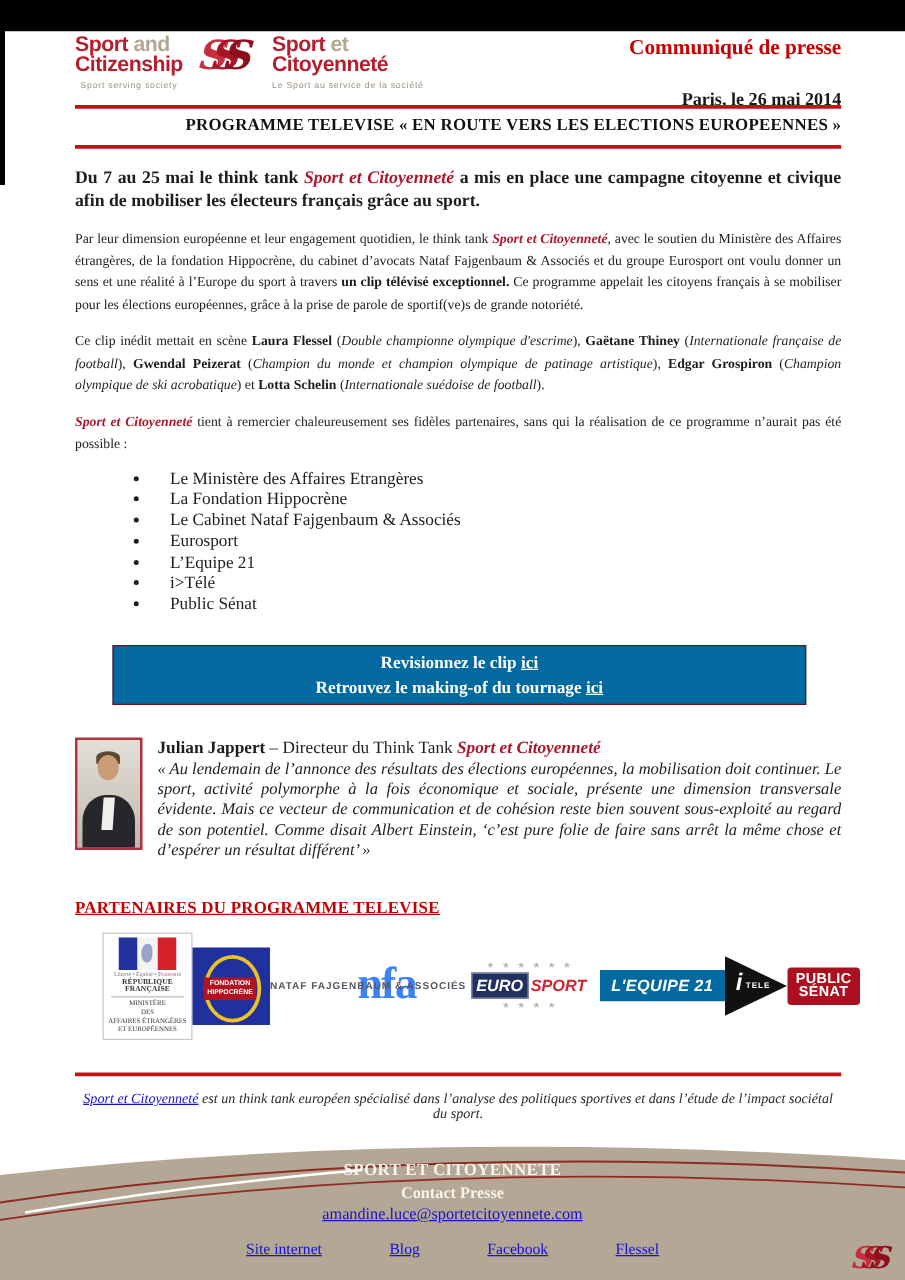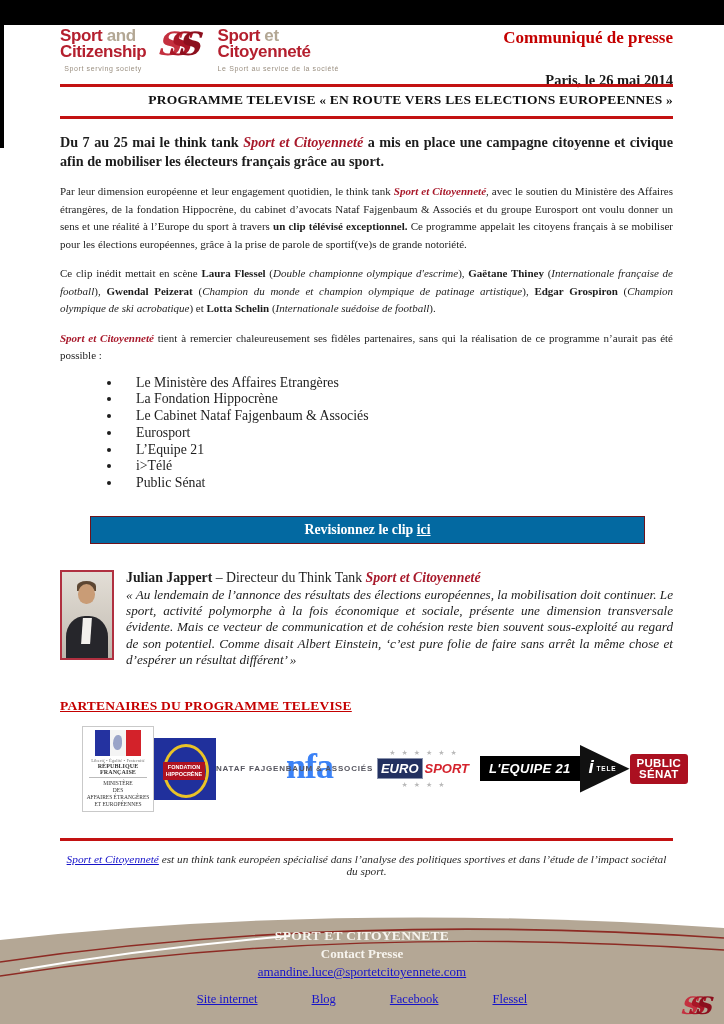--- a/index.html
+++ b/index.html
@@ -94,21 +94,21 @@
     font-size:8px;font-weight:700;color:#55555f;letter-spacing:0.8px;white-space:nowrap;}
 
   
   .euro{width:112px;text-align:center;font-family:"Liberation Sans",sans-serif;}
   .euro .stars{color:#b9b9b9;font-size:7px;letter-spacing:2px;line-height:1;}
   .euro .mark{margin:2px 0;display:flex;justify-content:center;align-items:center;}
   .euro .e1{background:#223060;color:#fff;font-style:italic;font-weight:700;font-size:13px;padding:2px 3px;border:1px solid #8a93ad;}
   .euro .e2{color:#d4232d;font-style:italic;font-weight:700;font-size:13px;padding:2px 2px;}
 
   
-  .equipe{background:#000000;color:#fff;font-family:"Liberation Sans",sans-serif;
+  .equipe{background:#0369a1;color:#fff;font-family:"Liberation Sans",sans-serif;
     font-weight:700;font-style:italic;font-size:13px;padding:5px 9px;letter-spacing:0.3px;}
 
   
   .itele{position:relative;width:50px;height:48px;background:#111;clip-path:polygon(0 0,100% 50%,0 100%);}
   .itele .i{position:absolute;top:11px;left:9px;color:#fff;font-family:"Liberation Sans",sans-serif;
     font-weight:700;font-size:19px;font-style:italic;}
   .itele .t{position:absolute;top:20px;left:17px;color:#fff;font-family:"Liberation Sans",sans-serif;
     font-weight:700;font-size:6.5px;letter-spacing:0.8px;}
 
   
@@ -178,20 +178,21 @@
       <li>La Fondation Hippocrène</li>
       <li>Le Cabinet Nataf Fajgenbaum &amp; Associés</li>
       <li>Eurosport</li>
       <li>L’Equipe 21</li>
       <li>i&gt;Télé</li>
       <li>Public Sénat</li>
     </ul>
 
     <div class="banner">
       <div class="banner-line"><span class="r-b">Revisionnez le clip </span><a class="r-b r-link">ici</a></div>
+      <div class="banner-line"><span class="r-b">Retrouvez le making-of du tournage </span><a class="r-b r-link">ici</a></div>
     </div>
 
     <div class="quote-block">
       <div class="photo">
         <div class="hair"></div>
         <div class="head"></div>
         <div class="suit"></div>
         <div class="shirt"></div>
       </div>
       <div class="quote-right">

